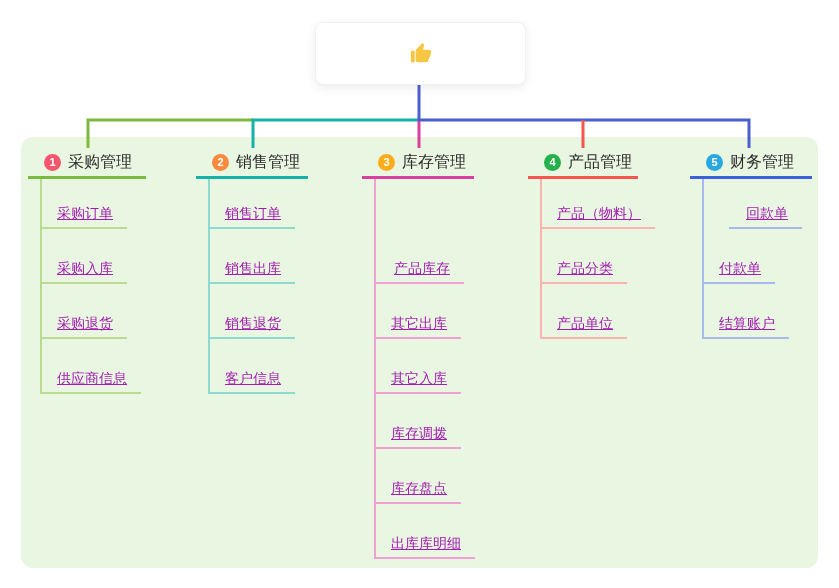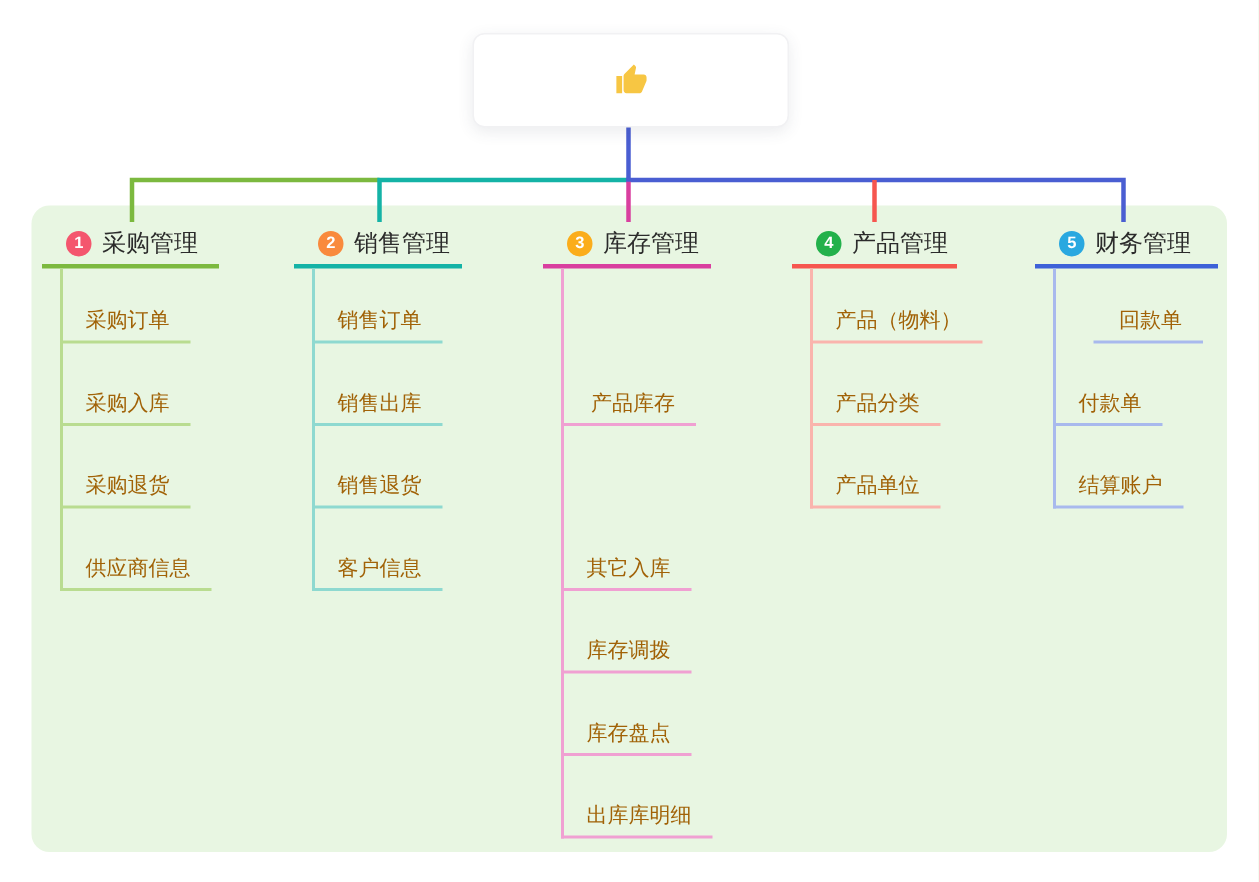--- a/index.html
+++ b/index.html
@@ -31,22 +31,22 @@
   }
   .badge{
     width:17px;height:17px;border-radius:50%;flex:0 0 17px;
     display:flex;align-items:center;justify-content:center;
     color:#ffffff;font-size:11px;font-weight:700;line-height:1;
   }
   .vline{position:absolute;left:12px;top:31px;width:2px;}
   .item{
     position:absolute;left:12px;box-sizing:border-box;height:28px;
     display:flex;align-items:flex-end;padding:0 14px 4px 17px;
-    border-bottom:2px solid #ccc;font-size:14px;color:#a16207;
-    white-space:nowrap;cursor:pointer;
+    border-bottom:2px solid #ccc;font-size:14px;color:#a21caf;
+    white-space:nowrap;cursor:pointer;text-decoration:underline;
   }
 </style>
 </head>
 <body>
 
 <div class="panel"></div>
 
 <svg class="connectors" width="839" height="588">
   <path d="M88,148 L88,120 L253,120" fill="none" stroke="#7cb93f" stroke-width="3"></path>
   <path d="M253,148 L253,120 L419,120" fill="none" stroke="#14b3a6" stroke-width="3"></path>
@@ -88,20 +88,21 @@
   <div class="item" style="top:218px;border-color:#8ed9d0;">客户信息</div>
 </div>
 
 <div class="branch" style="left:362px;">
   <div class="btitle" style="width:112px;border-color:#d93f9f;">
     <span class="badge" style="background:#fbad1b;">3</span>
     <span>库存管理</span>
   </div>
   <div class="vline" style="height:380px;background:#f0a0d2;"></div>
   <div class="item" style="top:108px;border-color:#f0a0d2;padding-left:20px;">产品库存</div>
+  <div class="item" style="top:163px;border-color:#f0a0d2;">其它出库</div>
   <div class="item" style="top:218px;border-color:#f0a0d2;">其它入库</div>
   <div class="item" style="top:273px;border-color:#f0a0d2;">库存调拨</div>
   <div class="item" style="top:328px;border-color:#f0a0d2;">库存盘点</div>
   <div class="item" style="top:383px;border-color:#f0a0d2;">出库库明细</div>
 </div>
 
 <div class="branch" style="left:528px;">
   <div class="btitle" style="width:110px;border-color:#f6564f;">
     <span class="badge" style="background:#23b14b;">4</span>
     <span>产品管理</span>

